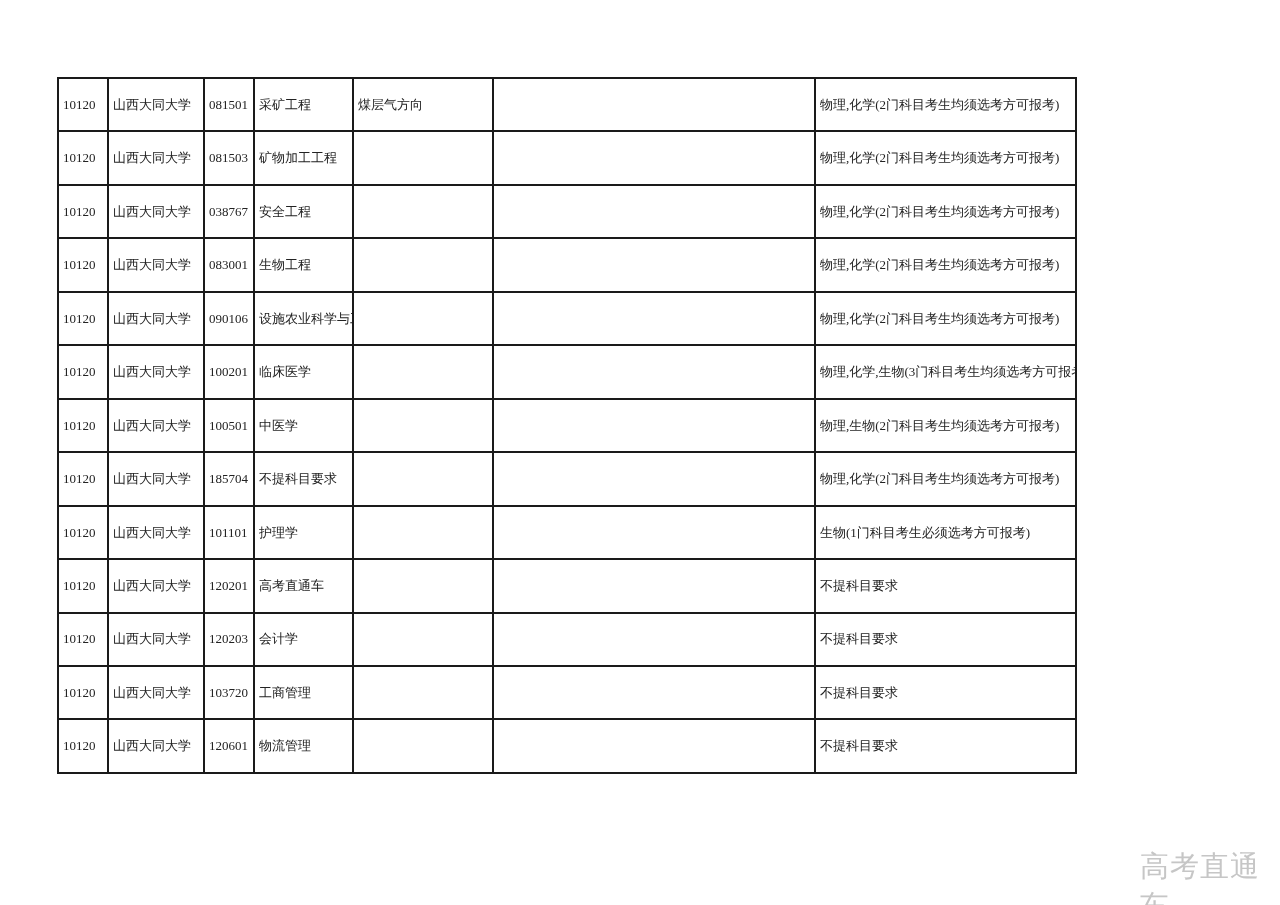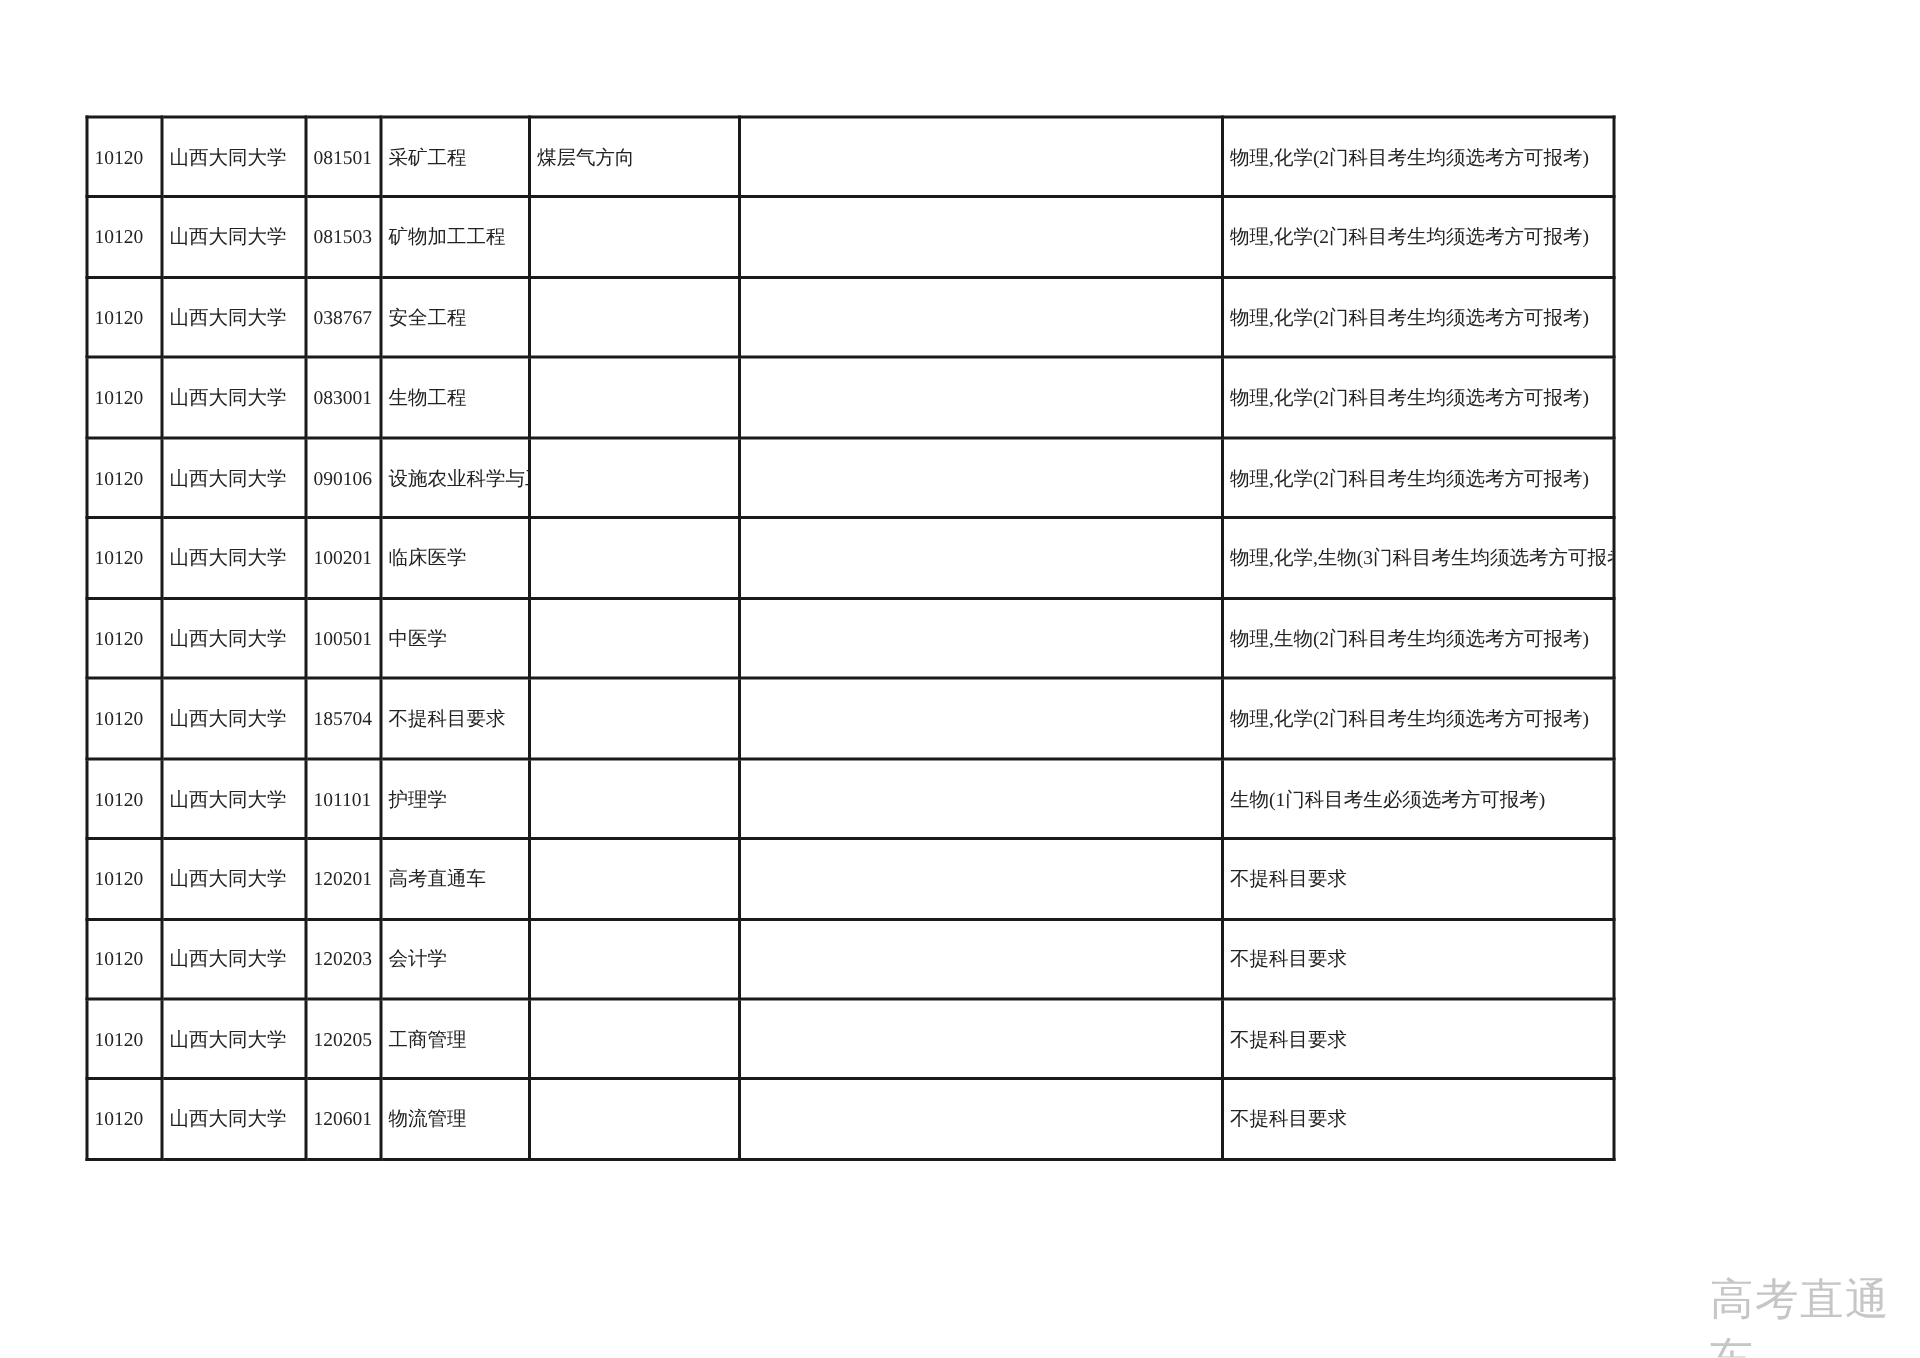--- a/index.html
+++ b/index.html
@@ -166,21 +166,21 @@
           <td>山西大同大学</td>
           <td>120203</td>
           <td>会计学</td>
           <td></td>
           <td></td>
           <td>不提科目要求</td>
         </tr>
         <tr>
           <td>10120</td>
           <td>山西大同大学</td>
-          <td>120205</td>
+          <td>103720</td>
           <td>工商管理</td>
           <td></td>
           <td></td>
           <td>不提科目要求</td>
         </tr>
         <tr>
           <td>10120</td>
           <td>山西大同大学</td>
           <td>120601</td>
           <td>物流管理</td>

